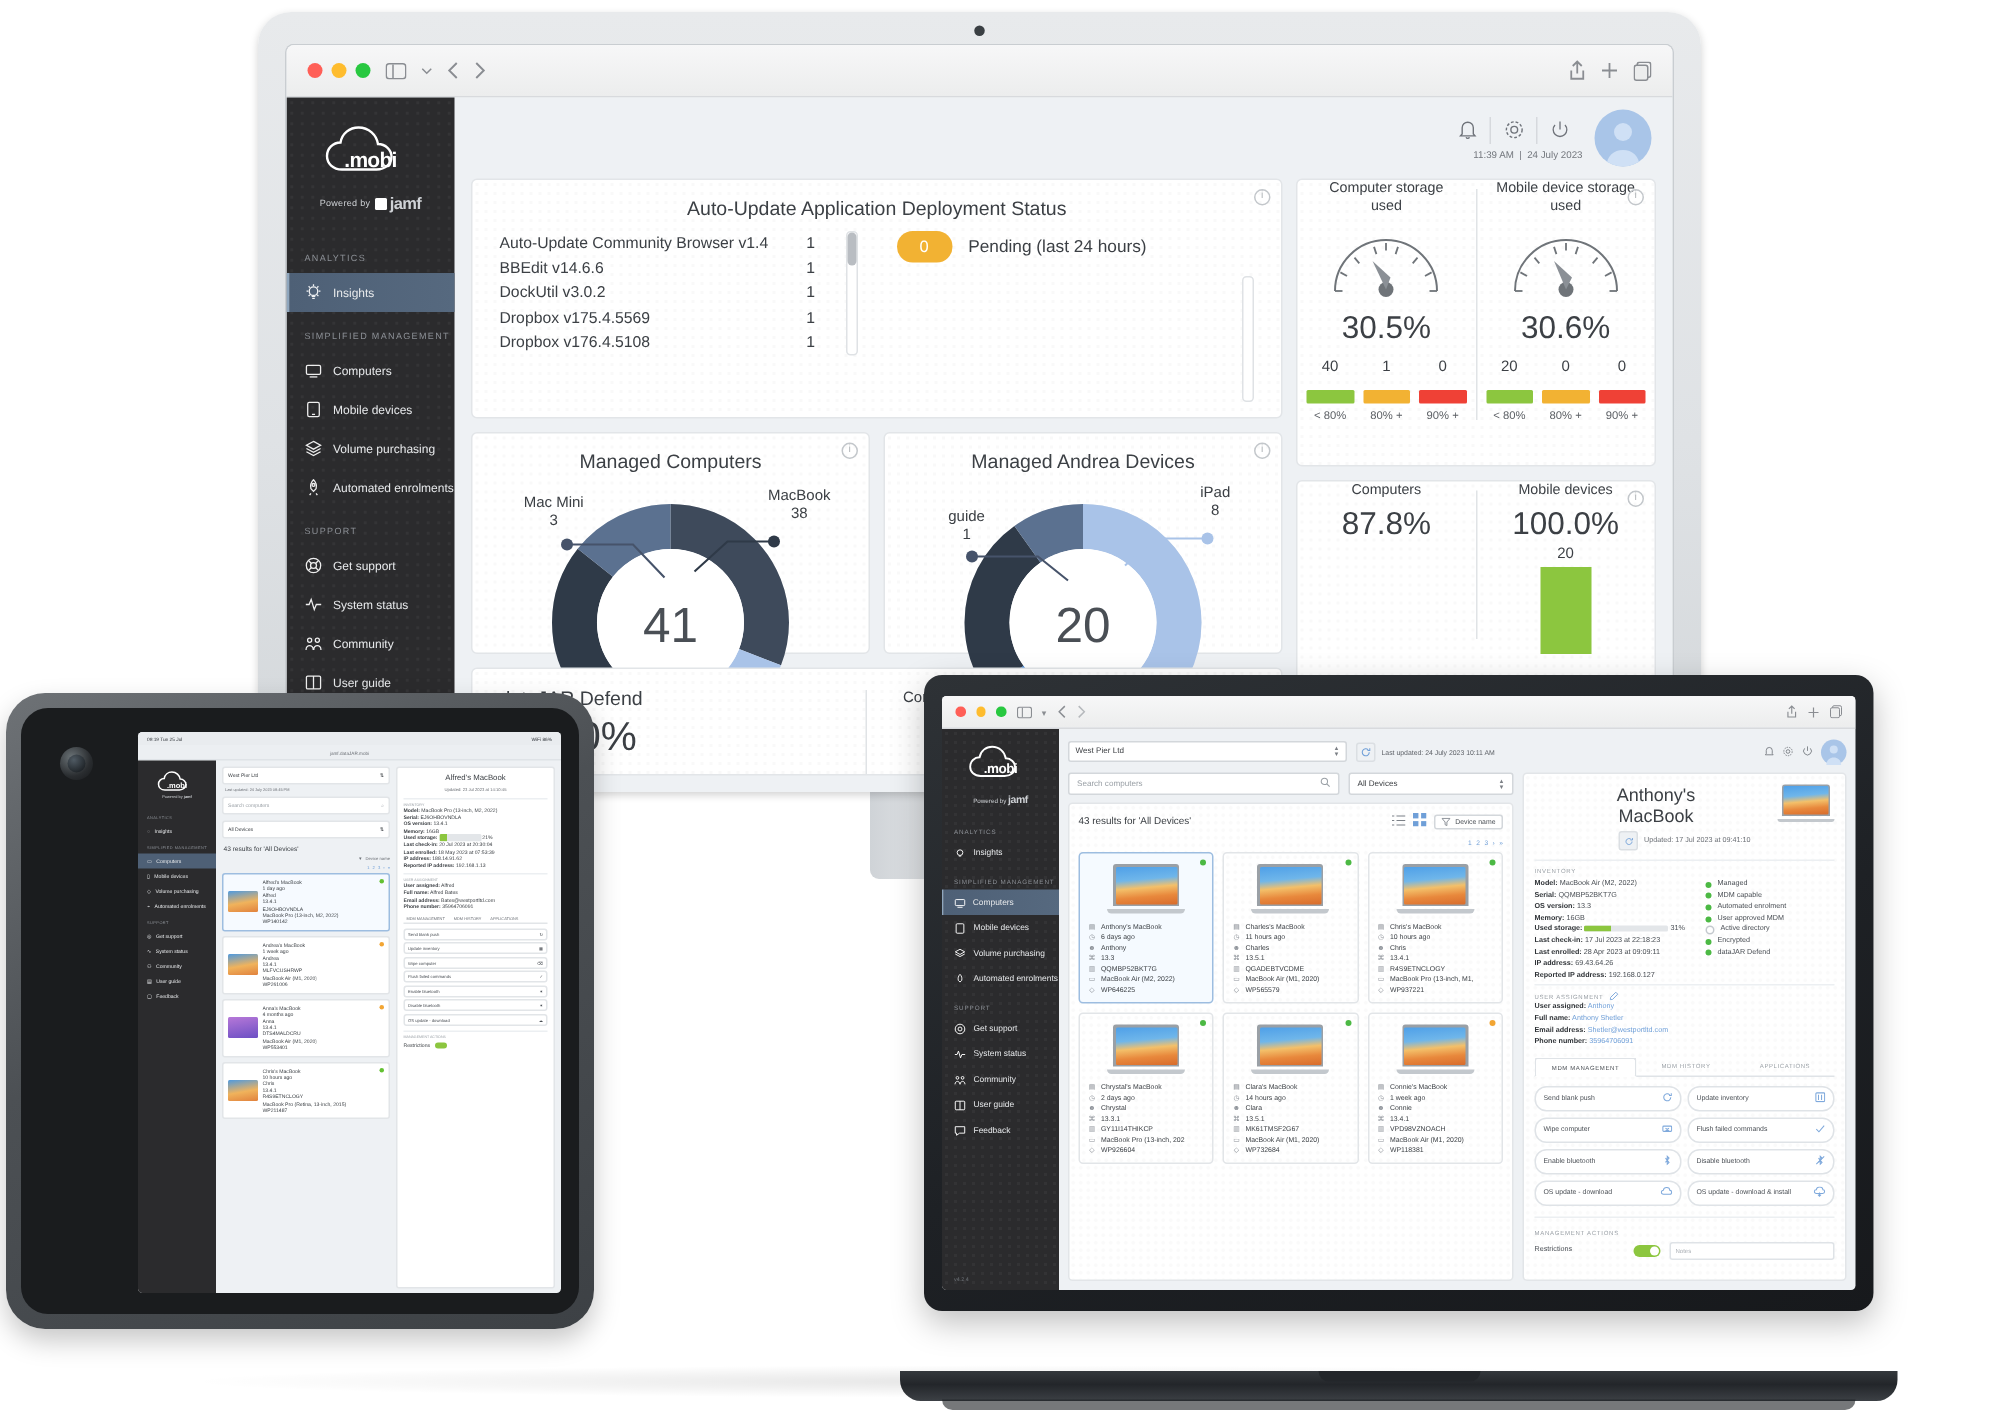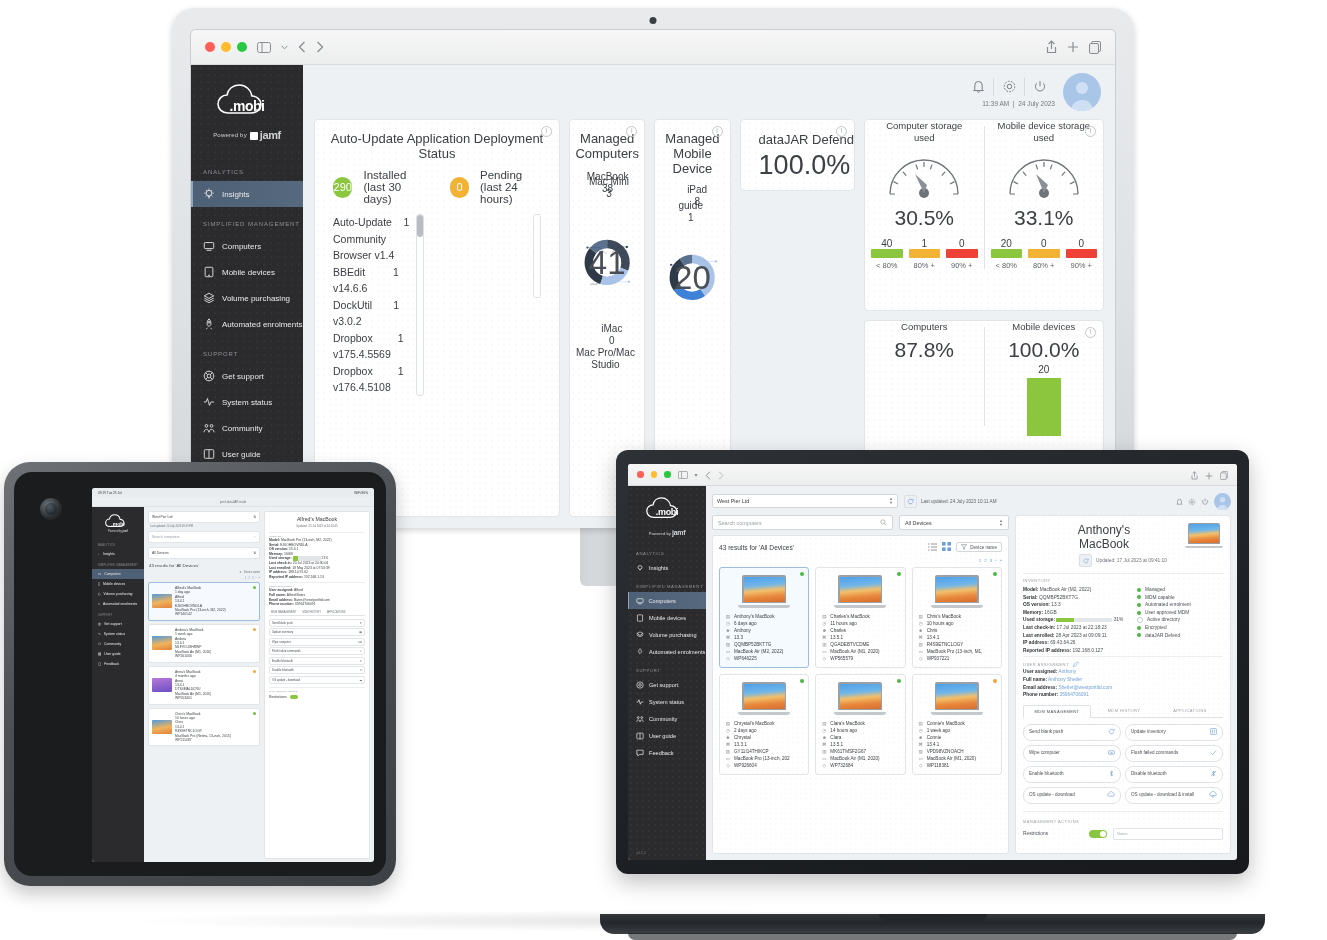--- a/index.html
+++ b/index.html
@@ -67,21 +67,21 @@
   .stepper{display:flex;flex-direction:column;gap:2px;color:#7b7f85;font-size:6px;line-height:5px;}
   .top-right{margin-left:auto;display:flex;align-items:center;gap:0px;}
   .tr-icons{display:flex;align-items:center;gap:0;}
   .tr-ic{width:30px;display:flex;align-items:center;justify-content:center;color:#6f737a;}
   .vsep{width:1px;height:18px;background:#d6d9dd;}
   .tr-meta{font-size:6.5px;color:#73777d;text-align:center;margin-top:4px;}
   .avatar{width:38px;height:38px;border-radius:50%;background:#a9c5e8;margin-left:8px;display:flex;align-items:flex-end;justify-content:center;overflow:hidden;}
   .topright-stack{display:flex;flex-direction:column;align-items:flex-end;}
 
   .dashboard{flex:1;display:flex;gap:9px;padding:0 11px 11px;box-sizing:border-box;min-height:0;}
-  .dash-left{flex:1;display:flex;flex-direction:row;gap:9px;min-width:0;}
+  .dash-left{flex:1;display:flex;flex-direction:column;gap:9px;min-width:0;}
   .dash-right{flex:0 0 240px;display:flex;flex-direction:column;gap:9px;}
   .card{background:#fff;border:1px solid #e2e5e8;border-radius:4px;position:relative;
     background-image:radial-gradient(rgba(0,0,0,.022) 1px, transparent 1px);background-size:6px 6px;}
   .card-title{text-align:center;font-size:13px;color:#3c4045;padding:11px 0 8px;font-weight:400;}
   .info-i{position:absolute;right:7px;top:6px;width:9px;height:9px;border:1px solid #c3c7cb;border-radius:50%;
     color:#b0b4b8;font-size:7px;line-height:8px;text-align:center;}
 
   
   .au-row{display:flex;padding:0 18px;gap:26px;}
   .au-col{flex:1;min-width:0;}
@@ -106,21 +106,21 @@
 
   
   .split{display:flex;}
   .split .half{flex:1;text-align:center;padding:0 6px;}
   .split .divider{width:1px;background:#e0e3e6;margin:6px 0 10px;}
   .half-title{font-size:9.5px;color:#3c4045;line-height:12px;padding:0 4px 2px;}
   .gauge{margin:6px auto 2px;}
   .pct{font-size:21px;color:#3c4045;margin:2px 0 8px;}
   .legend{display:flex;gap:6px;justify-content:center;padding-bottom:9px;}
   .lg{flex:1;max-width:42px;}
-  .lg .num{font-size:10px;color:#3c4045;margin-bottom:0;}
+  .lg .num{font-size:10px;color:#3c4045;margin-bottom:10px;}
   .lg .bar{height:9px;border-radius:1px;}
   .lg .cap{font-size:7.5px;color:#5b5f64;margin-top:3px;}
   .c-green{background:#8cc63f}.c-amber{background:#f2b233}.c-red{background:#ef4136}
 
   
   .enc-pct{font-size:21px;color:#3c4045;margin:3px 0 10px;}
   .barchart{display:flex;align-items:flex-end;justify-content:center;gap:16px;height:64px;}
   .bc{width:34px;background:#8cc63f;position:relative;}
   .bc .bn{position:absolute;top:-14px;left:0;right:0;text-align:center;font-size:10px;color:#3c4045;}
   .bc.grey{background:#d9dcdf}
@@ -457,24 +457,20 @@
 
           <div class="dashboard">
 
             <div class="dash-left">
 
               <div class="card" style="flex:0 0 158px;">
                 <div class="info-i">i</div>
                 <div class="card-title">Auto-Update Application Deployment Status</div>
                 <div class="au-row">
                   <div class="au-col">
-                    <div class="pillrow">
-                      <span class="pill green">290</span>
-                      <span class="pill-label">Installed (last 30 days)</span>
-                    </div>
                     <div class="applist">
                       <div class="track">
                           <div class="thumb"></div>
                         </div>
                       <div class="app-row">
                           <span>Auto-Update Community Browser v1.4</span>
                           <span class="n">1</span>
                         </div>
                       <div class="app-row">
                           <span>BBEdit v14.6.6</span>
@@ -544,21 +540,21 @@
                       <span class="v">0</span>
                     </div>
                     <div class="lbl" style="left:6%;bottom:-14px;width:62px;">
                       <span>Mac Pro/Mac Studio</span>
                     </div>
                   </div>
                 </div>
 
                 <div class="card donut-card">
                   <div class="info-i">i</div>
-                  <div class="card-title">Managed Mobile Device</div>
+                  <div class="card-title">Managed Andrea Devices</div>
                   <div class="donut-wrap">
                     <svg width="100%" height="188" viewBox="0 0 260 188">
                       <g transform="translate(130,92)">
                         <circle r="64" fill="none" stroke="#e8eaed" stroke-width="30"></circle>
                         <circle r="64" fill="none" stroke="#a9c3e8" stroke-width="30" stroke-dasharray="161 241" transform="rotate(-90)"></circle>
                         <circle r="64" fill="none" stroke="#3d82d8" stroke-width="30" stroke-dasharray="100 302" stroke-dashoffset="-161" transform="rotate(-90)"></circle>
                         <circle r="64" fill="none" stroke="#2f3a48" stroke-width="30" stroke-dasharray="101 301" stroke-dashoffset="-261" transform="rotate(-90)"></circle>
                         <circle r="64" fill="none" stroke="#5b7190" stroke-width="30" stroke-dasharray="40 362" stroke-dashoffset="-362" transform="rotate(-90)"></circle>
                         <circle r="49" fill="#fff"></circle>
                       </g>
@@ -642,21 +638,21 @@
                         <path d="M34 12.6l1.6 4.8"></path>
                           <path d="M42 10v5"></path>
                           <path d="M50 12.6l-1.6 4.8"></path>
                         <path d="M63 19.8l-3.2 3.8"></path>
                           <path d="M72.4 29.6l-4.4 2.4"></path>
                           <path d="M76 42h-5"></path>
                       </g>
                       <circle cx="42" cy="41" r="5" fill="#6f7479"></circle>
                       <path d="M42 41 L34 22 L46 33 Z" fill="#8b9096"></path>
                     </svg>
-                    <div class="pct">33.1%</div>
+                    <div class="pct">30.6%</div>
                     <div class="legend">
                       <div class="lg">
                           <div class="num">20</div>
                           <div class="bar c-green"></div>
                           <div class="cap">&lt; 80%</div>
                         </div>
                       <div class="lg">
                           <div class="num">0</div>
                           <div class="bar c-amber"></div>
                           <div class="cap">80% +</div>

